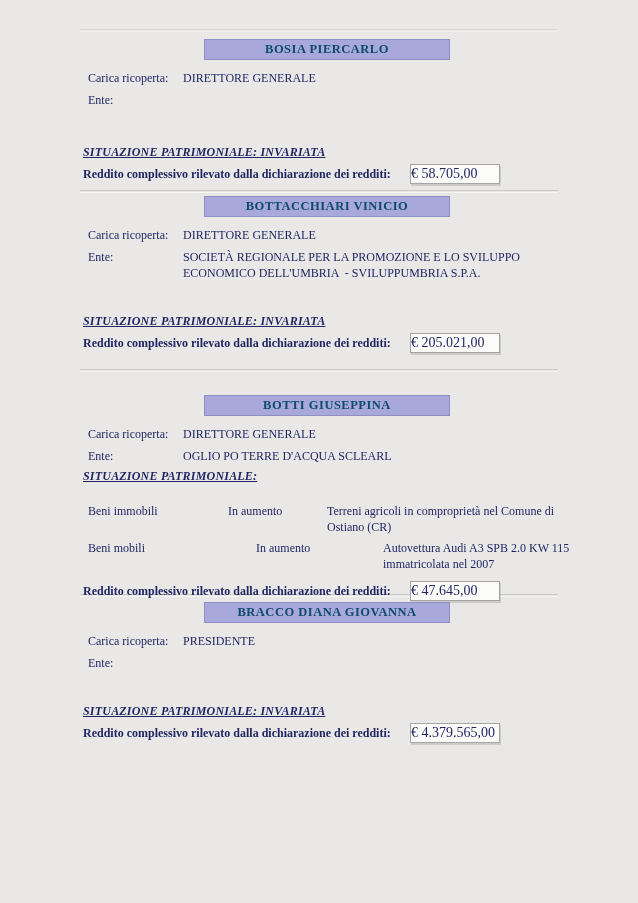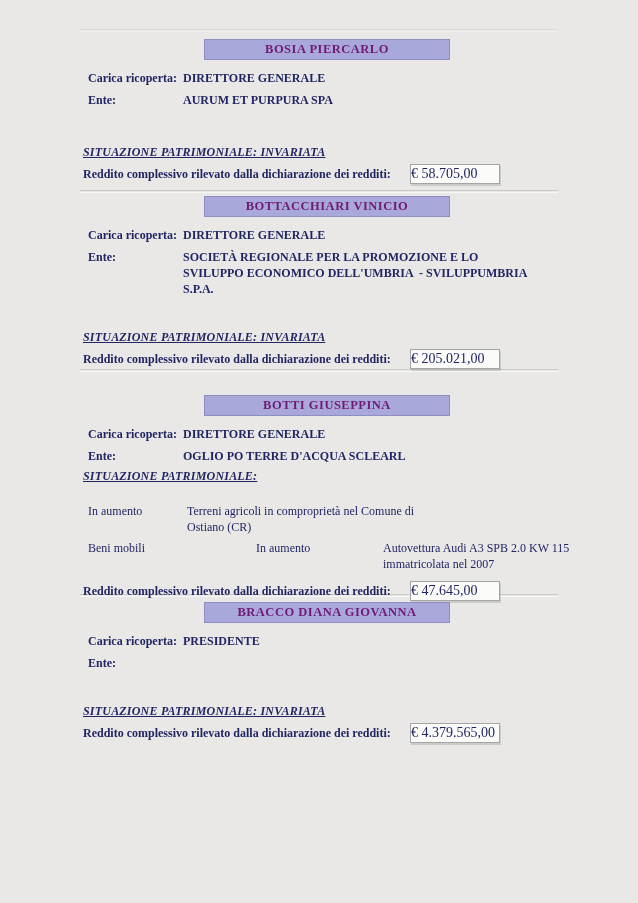--- a/index.html
+++ b/index.html
@@ -25,27 +25,27 @@
   .sec-2 { top: 196px; }
   .sec-3 { top: 377px; margin-top: 18px; }
   .sec-4 { top: 602px; }
 
   .person-bar {
     margin-left: 204px; width: 244px; height: 19px;
     background: #a8a8db;
     border: 1px solid #8e8ec2;
     text-align: center; line-height: 19px;
     font-weight: bold; font-size: 12.5px; letter-spacing: 0.5px;
-    color: #701a75;
+    color: #0c4a6e;
   }
 
   .kv-row {
     display: flex;
     padding-left: 88px;
-    font-size: 12px; line-height: 16px; font-weight: bold;
+    font-size: 12px; line-height: 16px;
   }
   .kv-row.first { margin-top: 10px; }
   .kv-row + .kv-row { margin-top: 6px; }
   .kv-label { width: 95px; flex: none; }
   .kv-value { width: 352px; white-space: pre-wrap; }
 
   .situazione {
     margin-left: 83px;
     font-weight: bold; font-style: italic;
     text-decoration: underline;
@@ -98,21 +98,20 @@
   <div class="section sec-1">
     <div class="person-bar">
       <span>BOSIA PIERCARLO</span>
     </div>
     <div class="kv-row first">
       <span class="kv-label">Carica ricoperta:</span>
       <span class="kv-value">DIRETTORE GENERALE</span>
     </div>
     <div class="kv-row">
       <span class="kv-label">Ente:</span>
-      <span class="kv-value">AURUM ET PURPURA SPA</span>
     </div>
     <div class="situazione gap-xl">SITUAZIONE PATRIMONIALE: INVARIATA</div>
     <div class="reddito-row">
       <span>Reddito complessivo rilevato dalla dichiarazione dei redditi:</span>
       <span class="amount-box">€ 58.705,00</span>
     </div>
   </div>
 
   <div class="section sec-2">
     <div class="person-bar">
@@ -141,20 +140,21 @@
       <span class="kv-label">Carica ricoperta:</span>
       <span class="kv-value">DIRETTORE GENERALE</span>
     </div>
     <div class="kv-row">
       <span class="kv-label">Ente:</span>
       <span class="kv-value">OGLIO PO TERRE D'ACQUA SCLEARL</span>
     </div>
     <div class="situazione gap-xs">SITUAZIONE PATRIMONIALE:</div>
     <div class="assets">
       <div class="asset-row">
+        <span class="asset-category">Beni immobili</span>
         <span class="asset-change">In aumento</span>
         <span class="asset-desc">Terreni agricoli in comproprietà nel Comune di Ostiano (CR)</span>
       </div>
       <div class="asset-row">
         <span class="asset-category">Beni mobili</span>
         <span class="asset-change">In aumento</span>
         <span class="asset-desc">Autovettura Audi A3 SPB 2.0 KW 115 immatricolata nel 2007</span>
       </div>
     </div>
     <div class="reddito-row after-assets">

